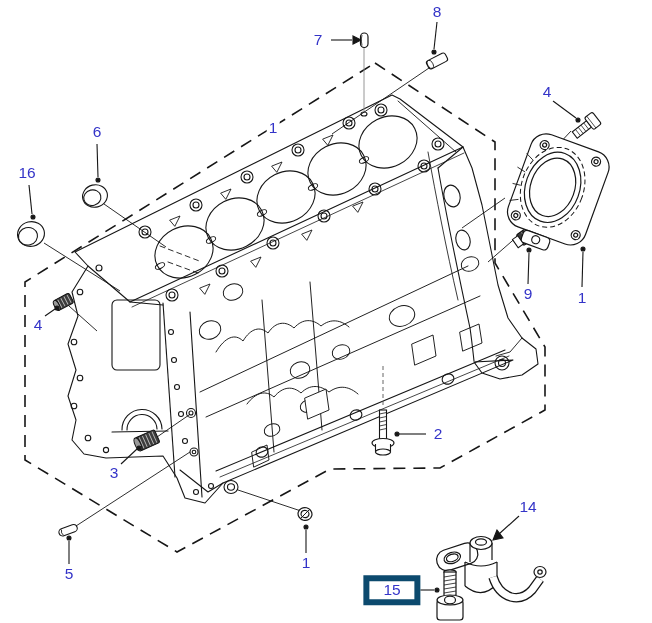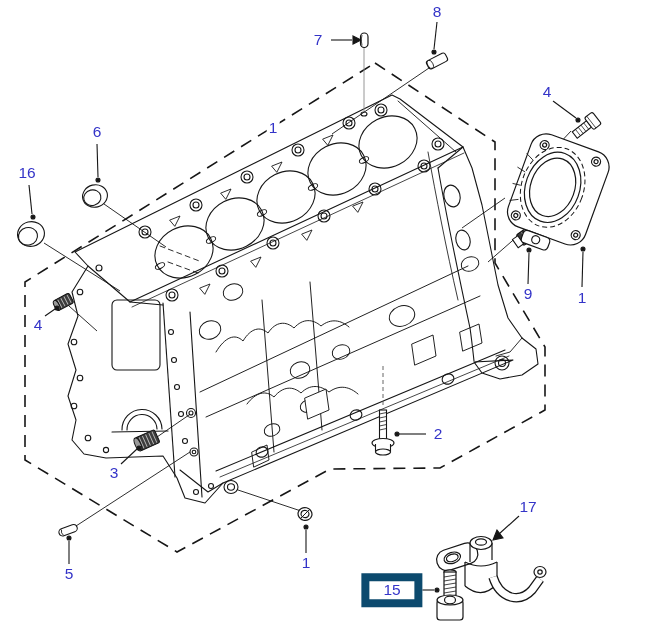--- a/index.html
+++ b/index.html
@@ -2,21 +2,21 @@
 <html><head>
 <meta charset="utf-8">
 <style>
   html,body{margin:0;padding:0;background:#fff;}
   #stage{position:relative;width:652px;height:623px;background:#fff;overflow:hidden;
          font-family:"Liberation Sans",sans-serif;}
   #drawing{position:absolute;left:0;top:0;}
   .callout{position:absolute;transform:translate(-50%,-50%);color:#3434c8;
            font-size:15.5px;line-height:1;background:#fff;padding:0 2px;
            cursor:pointer;user-select:none;}
-  .callout.highlighted{border:8px solid #0c4a6e;padding:1px 14px;}
+  .callout.highlighted{border:6px solid #0c4a6e;padding:1px 14px;}
   .cl-1{left:273px;top:128px}.cl-2{left:438px;top:434px}.cl-3{left:114px;top:473px}
   .cl-4{left:38px;top:325px}.cl-5{left:69px;top:574px}.cl-6{left:97px;top:132px}
   .cl-7{left:318px;top:40px}.cl-8{left:437px;top:12px}.cl-9{left:528px;top:294px}
   .cl-10{left:27px;top:173px}.cl-11{left:306px;top:563px}.cl-12{left:582px;top:298px}
   .cl-13{left:547px;top:92px}.cl-14{left:528px;top:507px}.cl-15{left:392px;top:590px}
 </style>
 </head>
 <body>
 
 <div id="stage">
@@ -326,15 +326,15 @@
   <div class="callout cl-4">4</div>
   <div class="callout cl-5">5</div>
   <div class="callout cl-6">6</div>
   <div class="callout cl-7">7</div>
   <div class="callout cl-8">8</div>
   <div class="callout cl-9">9</div>
   <div class="callout cl-10">16</div>
   <div class="callout cl-11">1</div>
   <div class="callout cl-12">1</div>
   <div class="callout cl-13">4</div>
-  <div class="callout cl-14">17</div>
+  <div class="callout cl-14">14</div>
   <div class="callout cl-15 highlighted">15</div>
 </div>
 
 </body></html>

